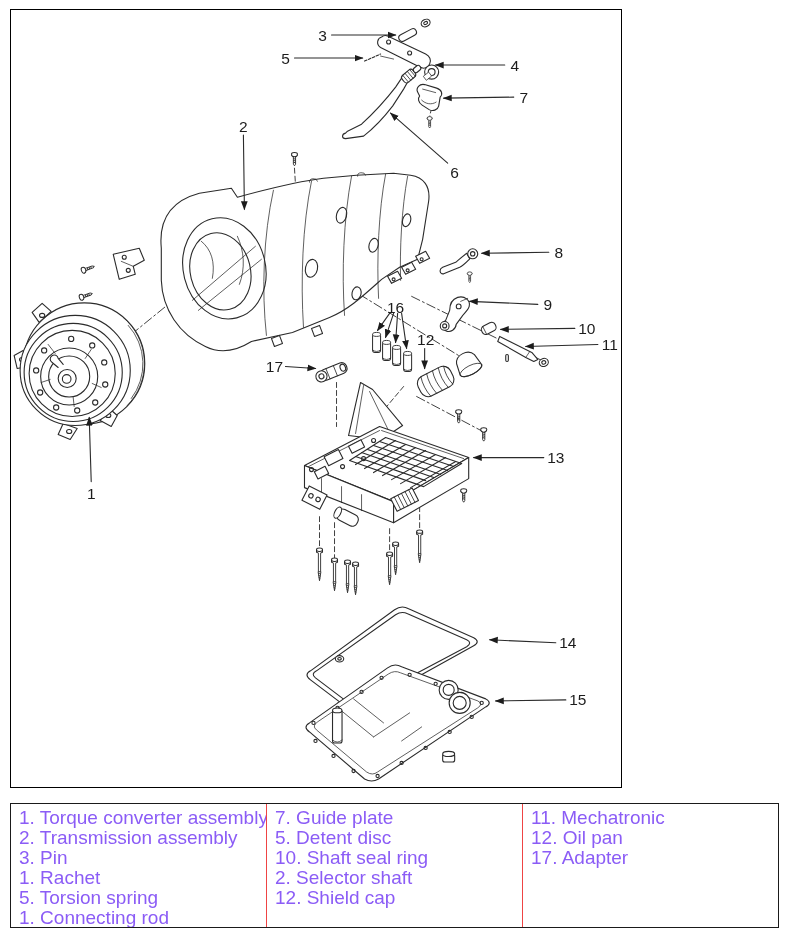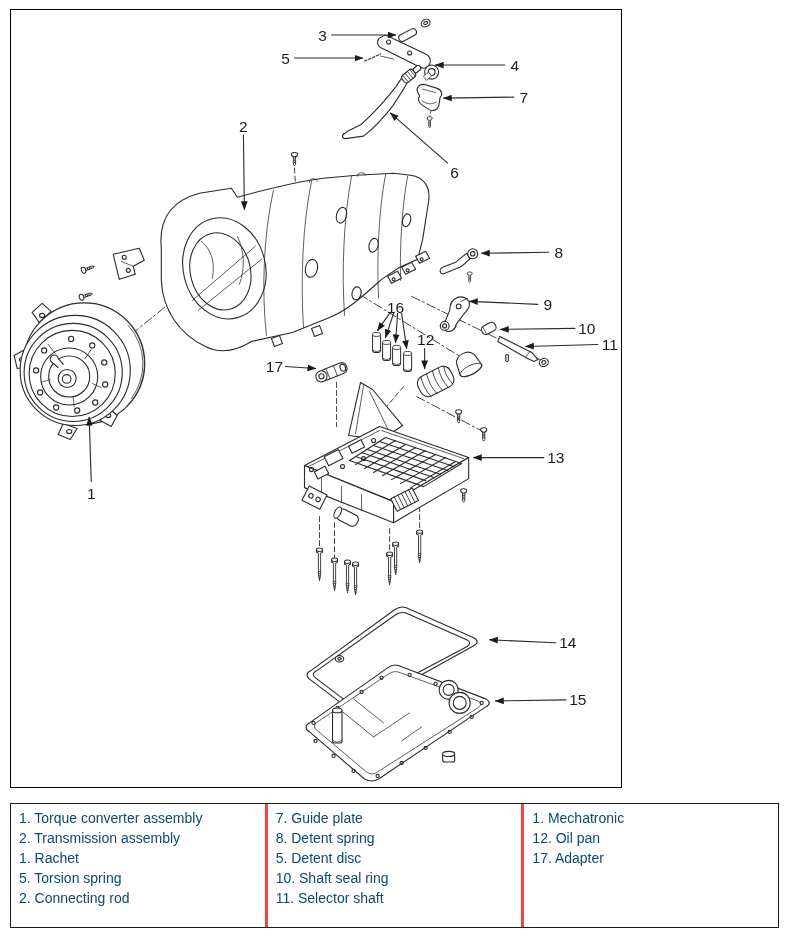--- a/index.html
+++ b/index.html
@@ -9,23 +9,23 @@
   
   #art path,#art line,#art circle,#art ellipse,#art rect,#art polyline{fill:none;stroke:#2b2b2b;stroke-width:1.1;stroke-linecap:round;stroke-linejoin:round;}
   #art .wf{fill:#fff;}
   #art .thin{stroke-width:0.75;}
   #art .dash{stroke-dasharray:5 3;stroke-width:0.9;}
   #art .dashdot{stroke-dasharray:9 3 2 3;stroke-width:0.9;}
   .leader{stroke:#1c1c1c;stroke-width:1.15;fill:none;}
   .callout-num{font:15.5px "Liberation Sans",sans-serif;fill:#1c1c1c;text-anchor:middle;}
   
   .legend{position:absolute;left:10px;top:803px;width:769px;height:125px;border:1.6px solid #1a1a1a;box-sizing:border-box;display:flex;background:#fff;}
-  .legend-col{flex:1 1 0;border-left:3px solid #ef4444;padding:4px 6px 4px 8px;box-sizing:border-box;overflow:hidden;}
+  .legend-col{flex:1 1 0;border-left:1px solid #ef4444;padding:4px 6px 4px 8px;box-sizing:border-box;overflow:hidden;}
   .legend-col:first-child{border-left:none;}
-  .legend-item{font-size:14px;line-height:20px;white-space:nowrap;color:#0c4a6e;}
+  .legend-item{font-size:19px;line-height:20px;white-space:nowrap;color:#8b5cf6;}
 </style>
 </head>
 <body>
 
 <div class="diagram-frame">
 <svg viewBox="0 0 609 776" xmlns="http://www.w3.org/2000/svg">
   <defs>
     <marker id="arrowhead" viewBox="0 0 10 10" refX="8.6" refY="5" markerWidth="8.5" markerHeight="8.5" orient="auto">
       <path d="M0,1.4 L9.6,5 L0,8.6 Z" fill="#1c1c1c"></path>
     </marker>
@@ -342,29 +342,30 @@
           <text x="263" y="361.5" class="callout-num">17</text>
         </g>
   </g>
 </svg>
 </div>
 
 <div class="legend">
   <div class="legend-col">
       <div class="legend-item">1. Torque converter assembly</div>
       <div class="legend-item">2. Transmission assembly</div>
+      <div class="legend-item">3. Pin</div>
       <div class="legend-item">1. Rachet</div>
       <div class="legend-item">5. Torsion spring</div>
-      <div class="legend-item">2. Connecting rod</div>
+      <div class="legend-item">1. Connecting rod</div>
     </div>
   <div class="legend-col">
       <div class="legend-item">7. Guide plate</div>
-      <div class="legend-item">8. Detent spring</div>
       <div class="legend-item">5. Detent disc</div>
       <div class="legend-item">10. Shaft seal ring</div>
-      <div class="legend-item">11. Selector shaft</div>
+      <div class="legend-item">2. Selector shaft</div>
+      <div class="legend-item">12. Shield cap</div>
     </div>
   <div class="legend-col">
-      <div class="legend-item">1. Mechatronic</div>
+      <div class="legend-item">11. Mechatronic</div>
       <div class="legend-item">12. Oil pan</div>
       <div class="legend-item">17. Adapter</div>
     </div>
 </div>
 
 </body></html>

